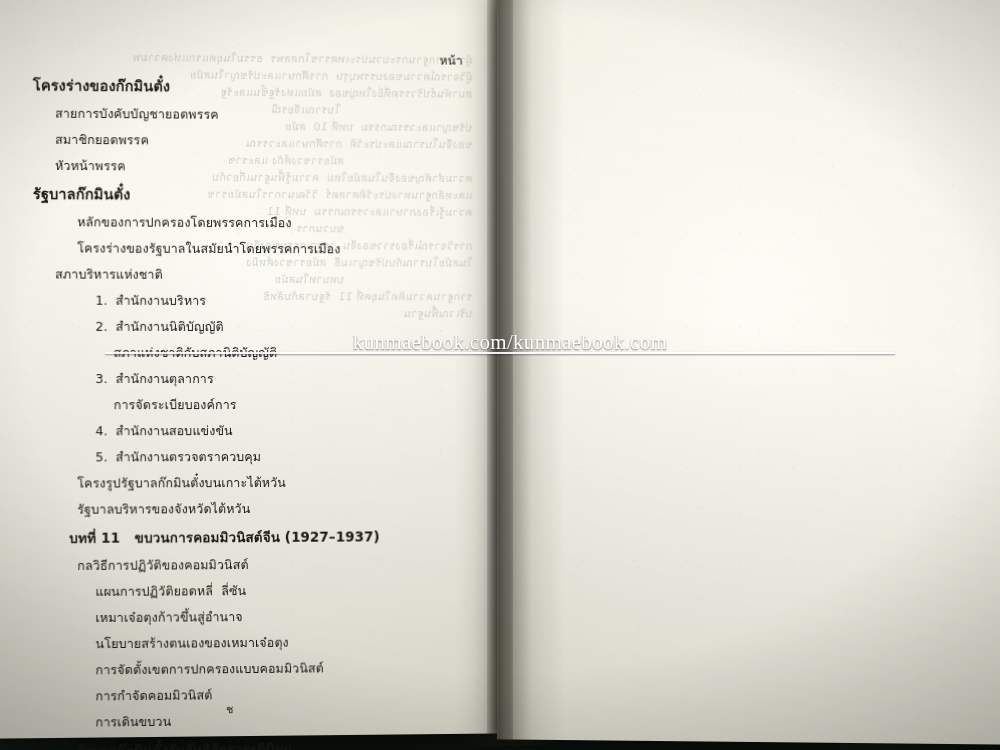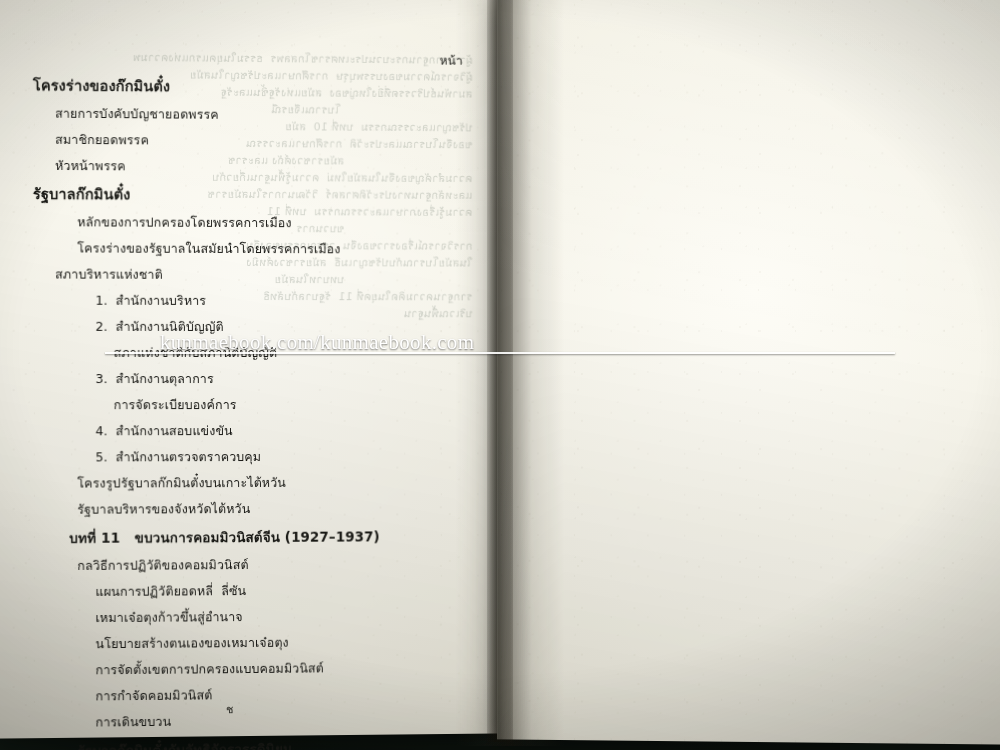--- a/index.html
+++ b/index.html
@@ -146,20 +146,21 @@
   
   .folio {
     position: absolute; font-size: 11px; color: #2a2a24;
   }
   #folio-left  { left: 232px; top: 706px; }
 
   
   #watermark {
     position: absolute;
     left: 160px; top: 330px; width: 700px;
+    text-align: center;
     font-family: "Liberation Serif", serif;
     font-size: 21px;
     color: #ffffff;
     text-shadow: 0 1px 2px rgba(0,0,0,0.55);
     letter-spacing: .3px;
     pointer-events: none;
     z-index: 40;
   }
   #wm-line {
     position: absolute; left: 105px; top: 352px; width: 790px; height: 2px;

